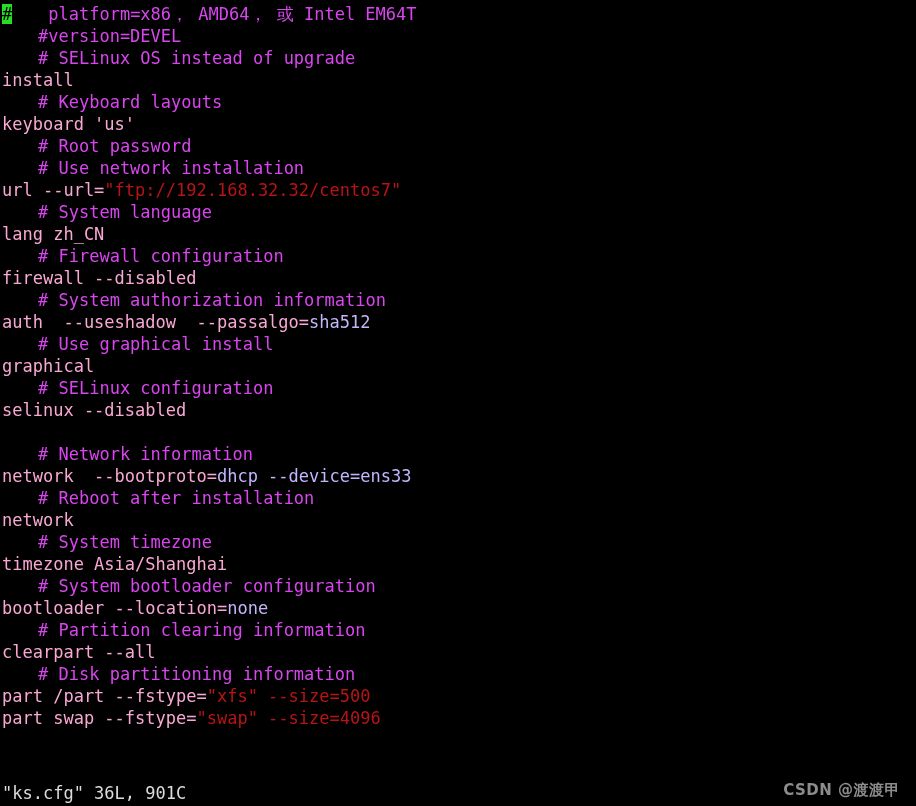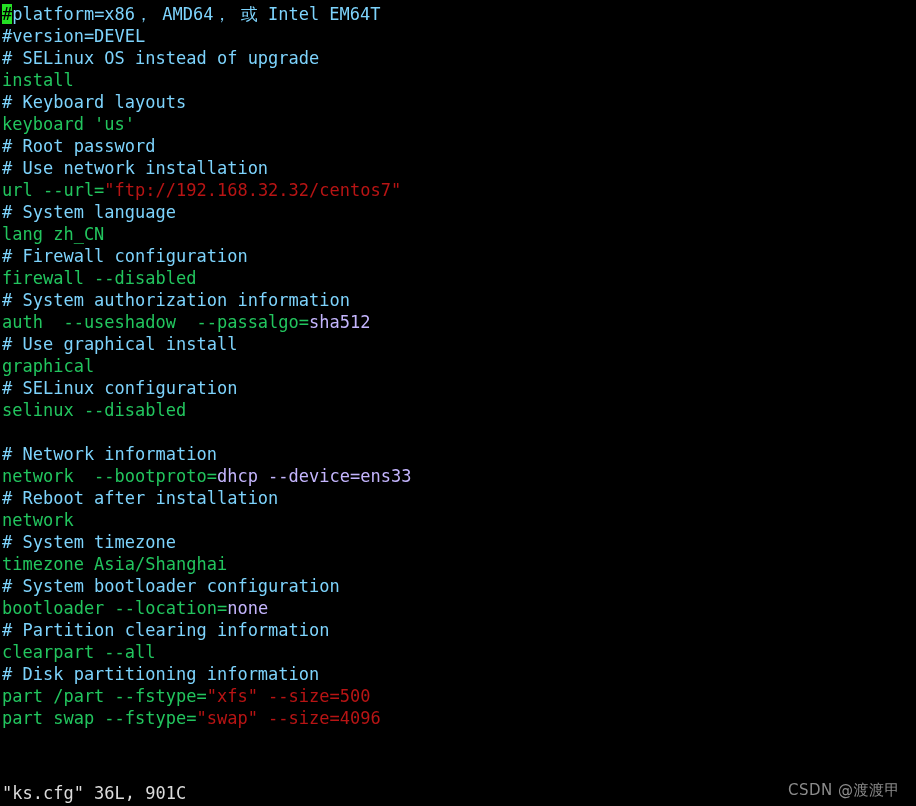--- a/index.html
+++ b/index.html
@@ -32,22 +32,22 @@
   .line {
     height: 22px;
     line-height: 22px;
     font-size: 17px;
     white-space: pre;
     letter-spacing: 0px;
     color: #d8d8d8;
   }
   .tok { white-space: pre; }
   
-  .c-comment { color: #7dd3fc; }
-  .c-plain   { color: #22c55e; }
+  .c-comment { color: #d946ef; padding-left: 36px; }
+  .c-plain   { color: #f9a8d4; }
   .c-string  { color: #b81414; }
   .c-const   { color: #c4b5fd; }
   .c-cursor  {
     background: #24e024;
     color: #000000;
   }
   .status {
     position: absolute;
     left: 2px;
     bottom: 2px;
@@ -59,20 +59,21 @@
   }
   .watermark {
     position: absolute;
     right: 16px;
     bottom: 6px;
     font-family: "DejaVu Sans", "Liberation Sans", sans-serif;
     font-size: 15px;
     color: #8c8c8c;
     letter-spacing: 0.5px;
     white-space: pre;
+    font-weight: bold;
   }
 </style>
 </head>
 <body>
 
 <div id="terminal">
 
   <div class="buffer">
       <div class="line"><span class="tok c-cursor">#</span><span class="tok c-comment">platform=x86， AMD64， 或 Intel EM64T</span></div>
       <div class="line"><span class="tok c-comment">#version=DEVEL</span></div>

